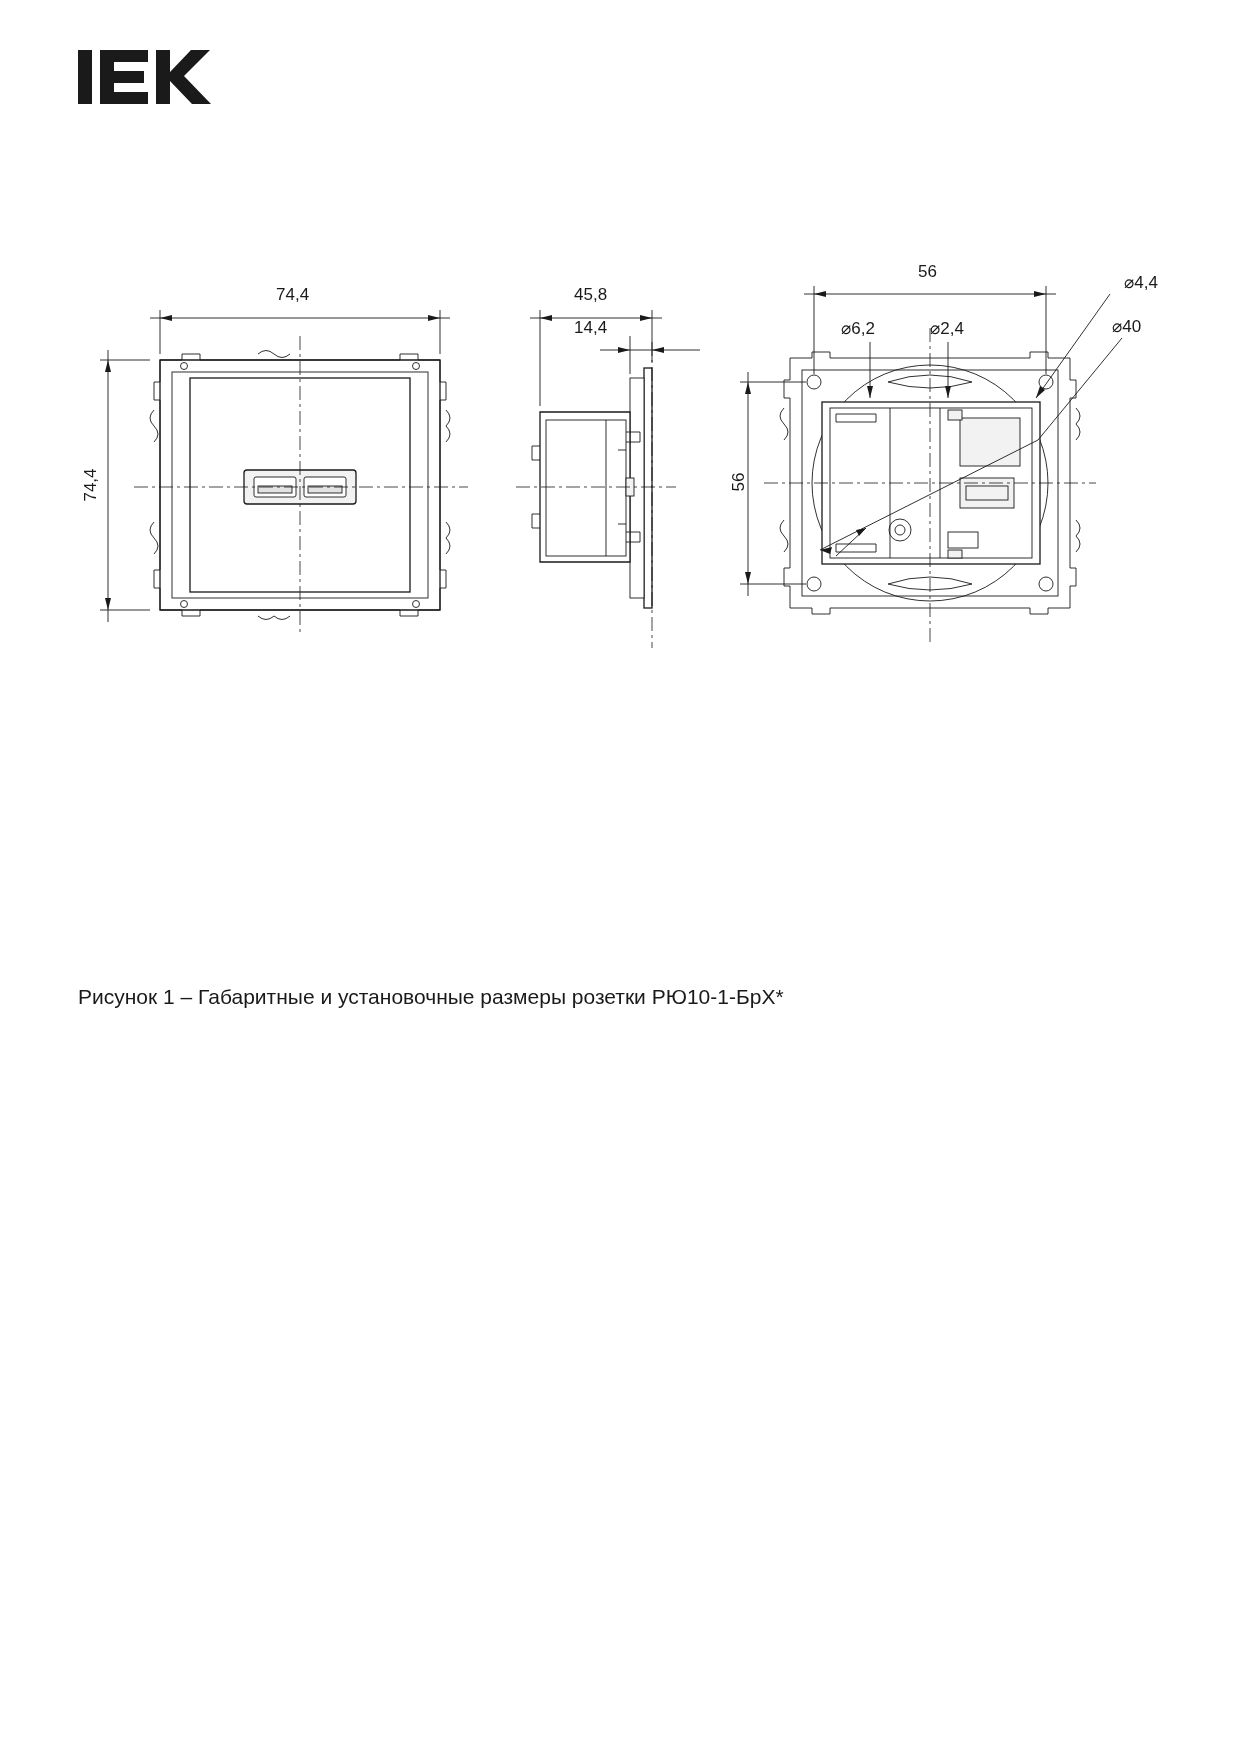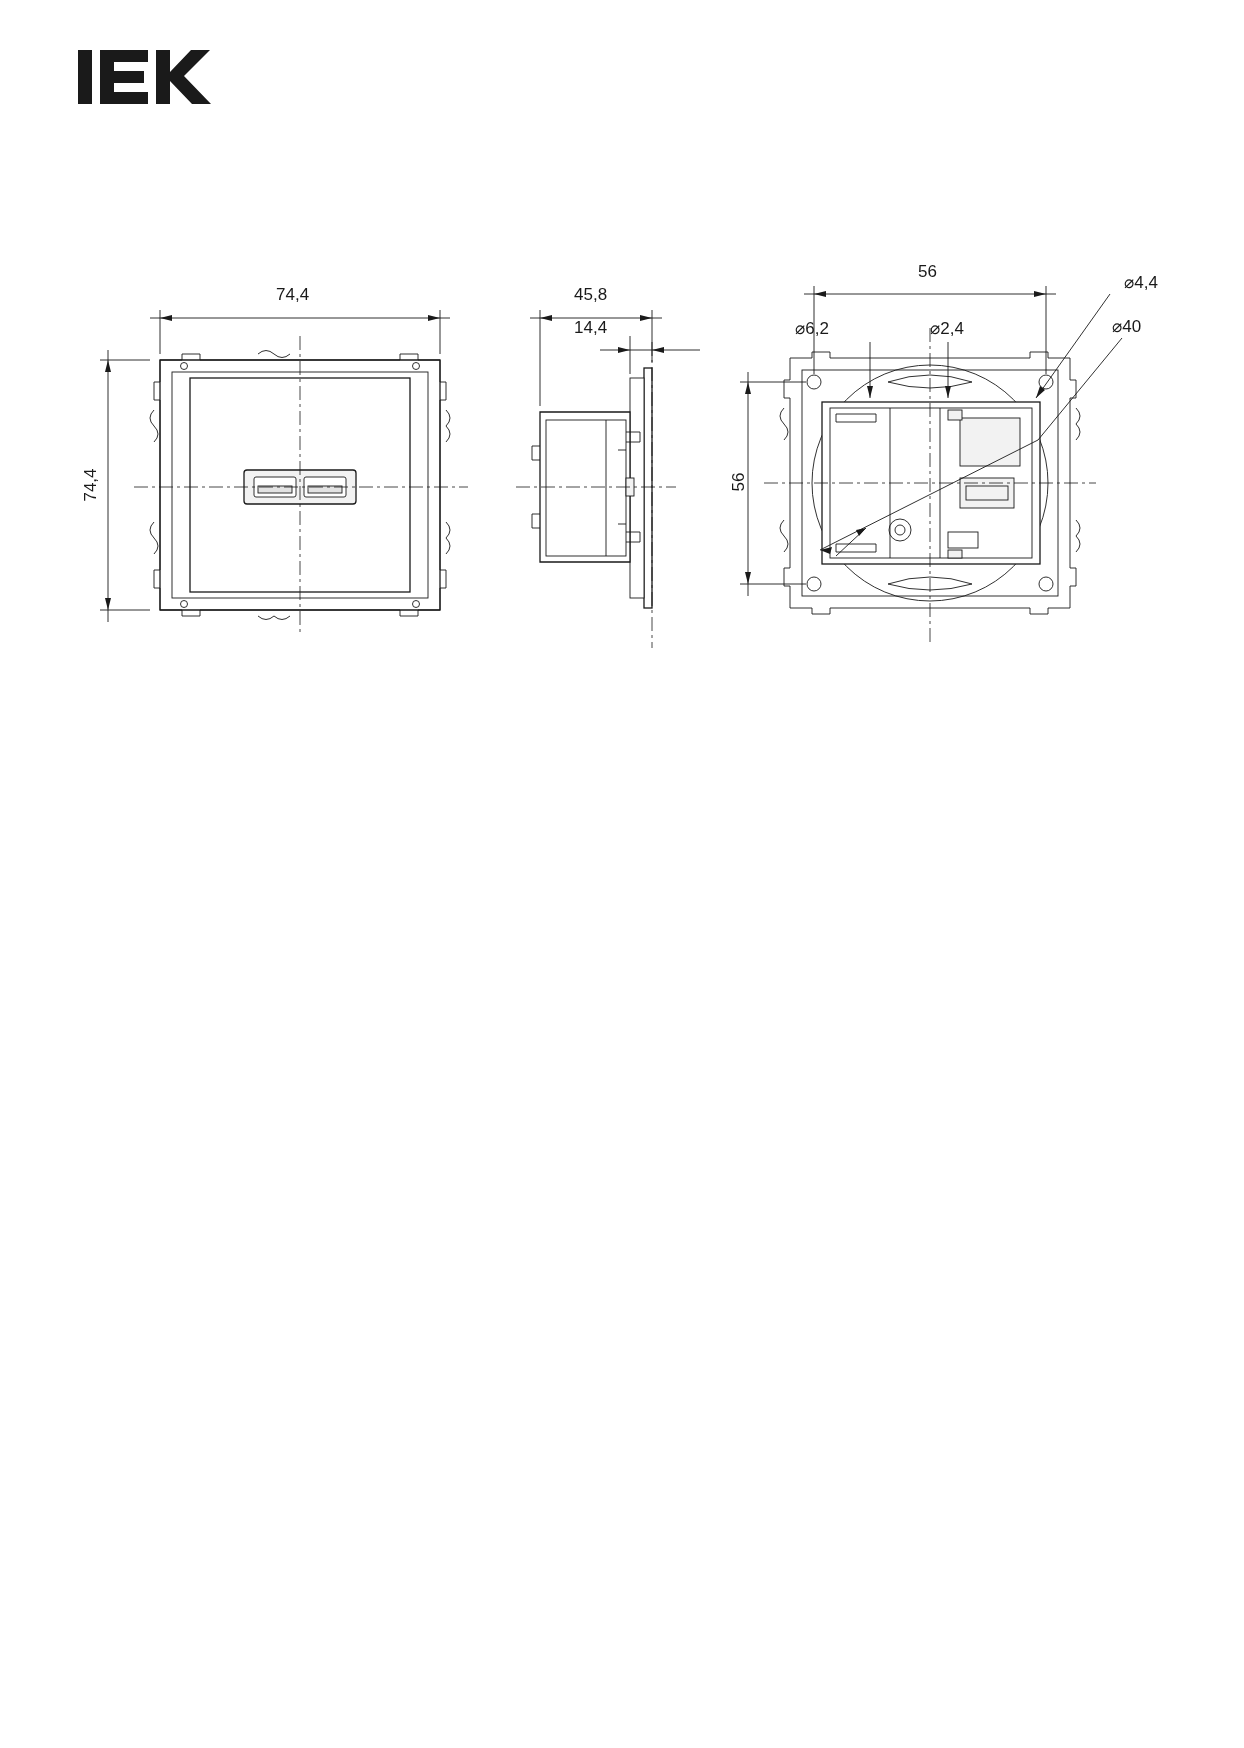--- a/index.html
+++ b/index.html
@@ -223,20 +223,21 @@
 
     <div class="lbl" style="left:276px; top:35px;">74,4</div>
     <div class="lbl v" style="left:74px; top:225px; transform:rotate(-90deg);">74,4</div>
 
     <div class="lbl" style="left:574px; top:35px;">45,8</div>
     <div class="lbl" style="left:574px; top:68px;">14,4</div>
 
     <div class="lbl" style="left:918px; top:12px;">56</div>
     <div class="lbl v" style="left:730px; top:222px; transform:rotate(-90deg);">56</div>
 
-    <div class="lbl" style="left:795px; top:68px;">⌀6,2</div>
+    <div class="lbl" style="left:841px; top:68px;">⌀6,2</div>
     <div class="lbl" style="left:930px; top:68px;">⌀2,4</div>
     <div class="lbl" style="left:1100px; top:22px;margin-left:24px;">⌀4,4</div>
     <div class="lbl" style="left:1112px; top:66px;">⌀40</div>
   </div>
 
+  <div class="caption">Рисунок 1 – Габаритные и установочные размеры розетки РЮ10-1-БрХ*</div>
 
 </div>
 
 </body></html>

